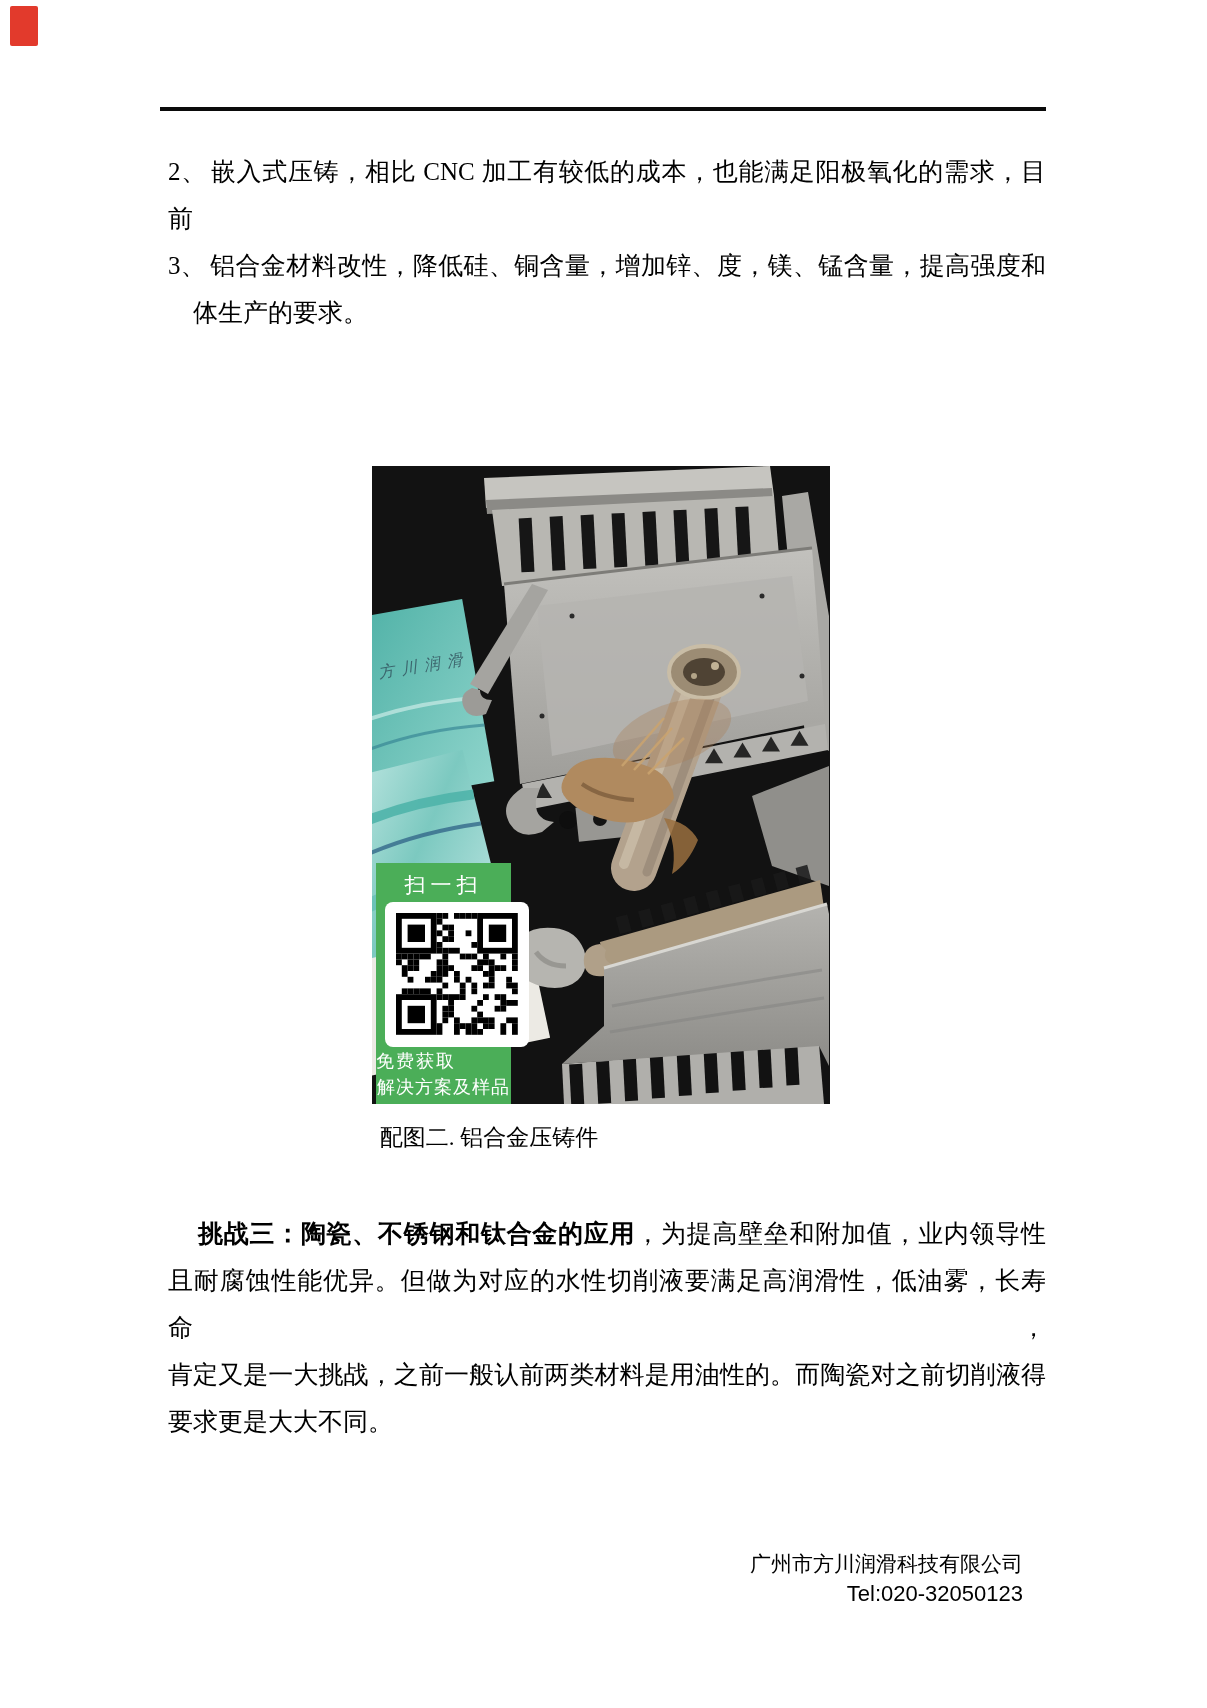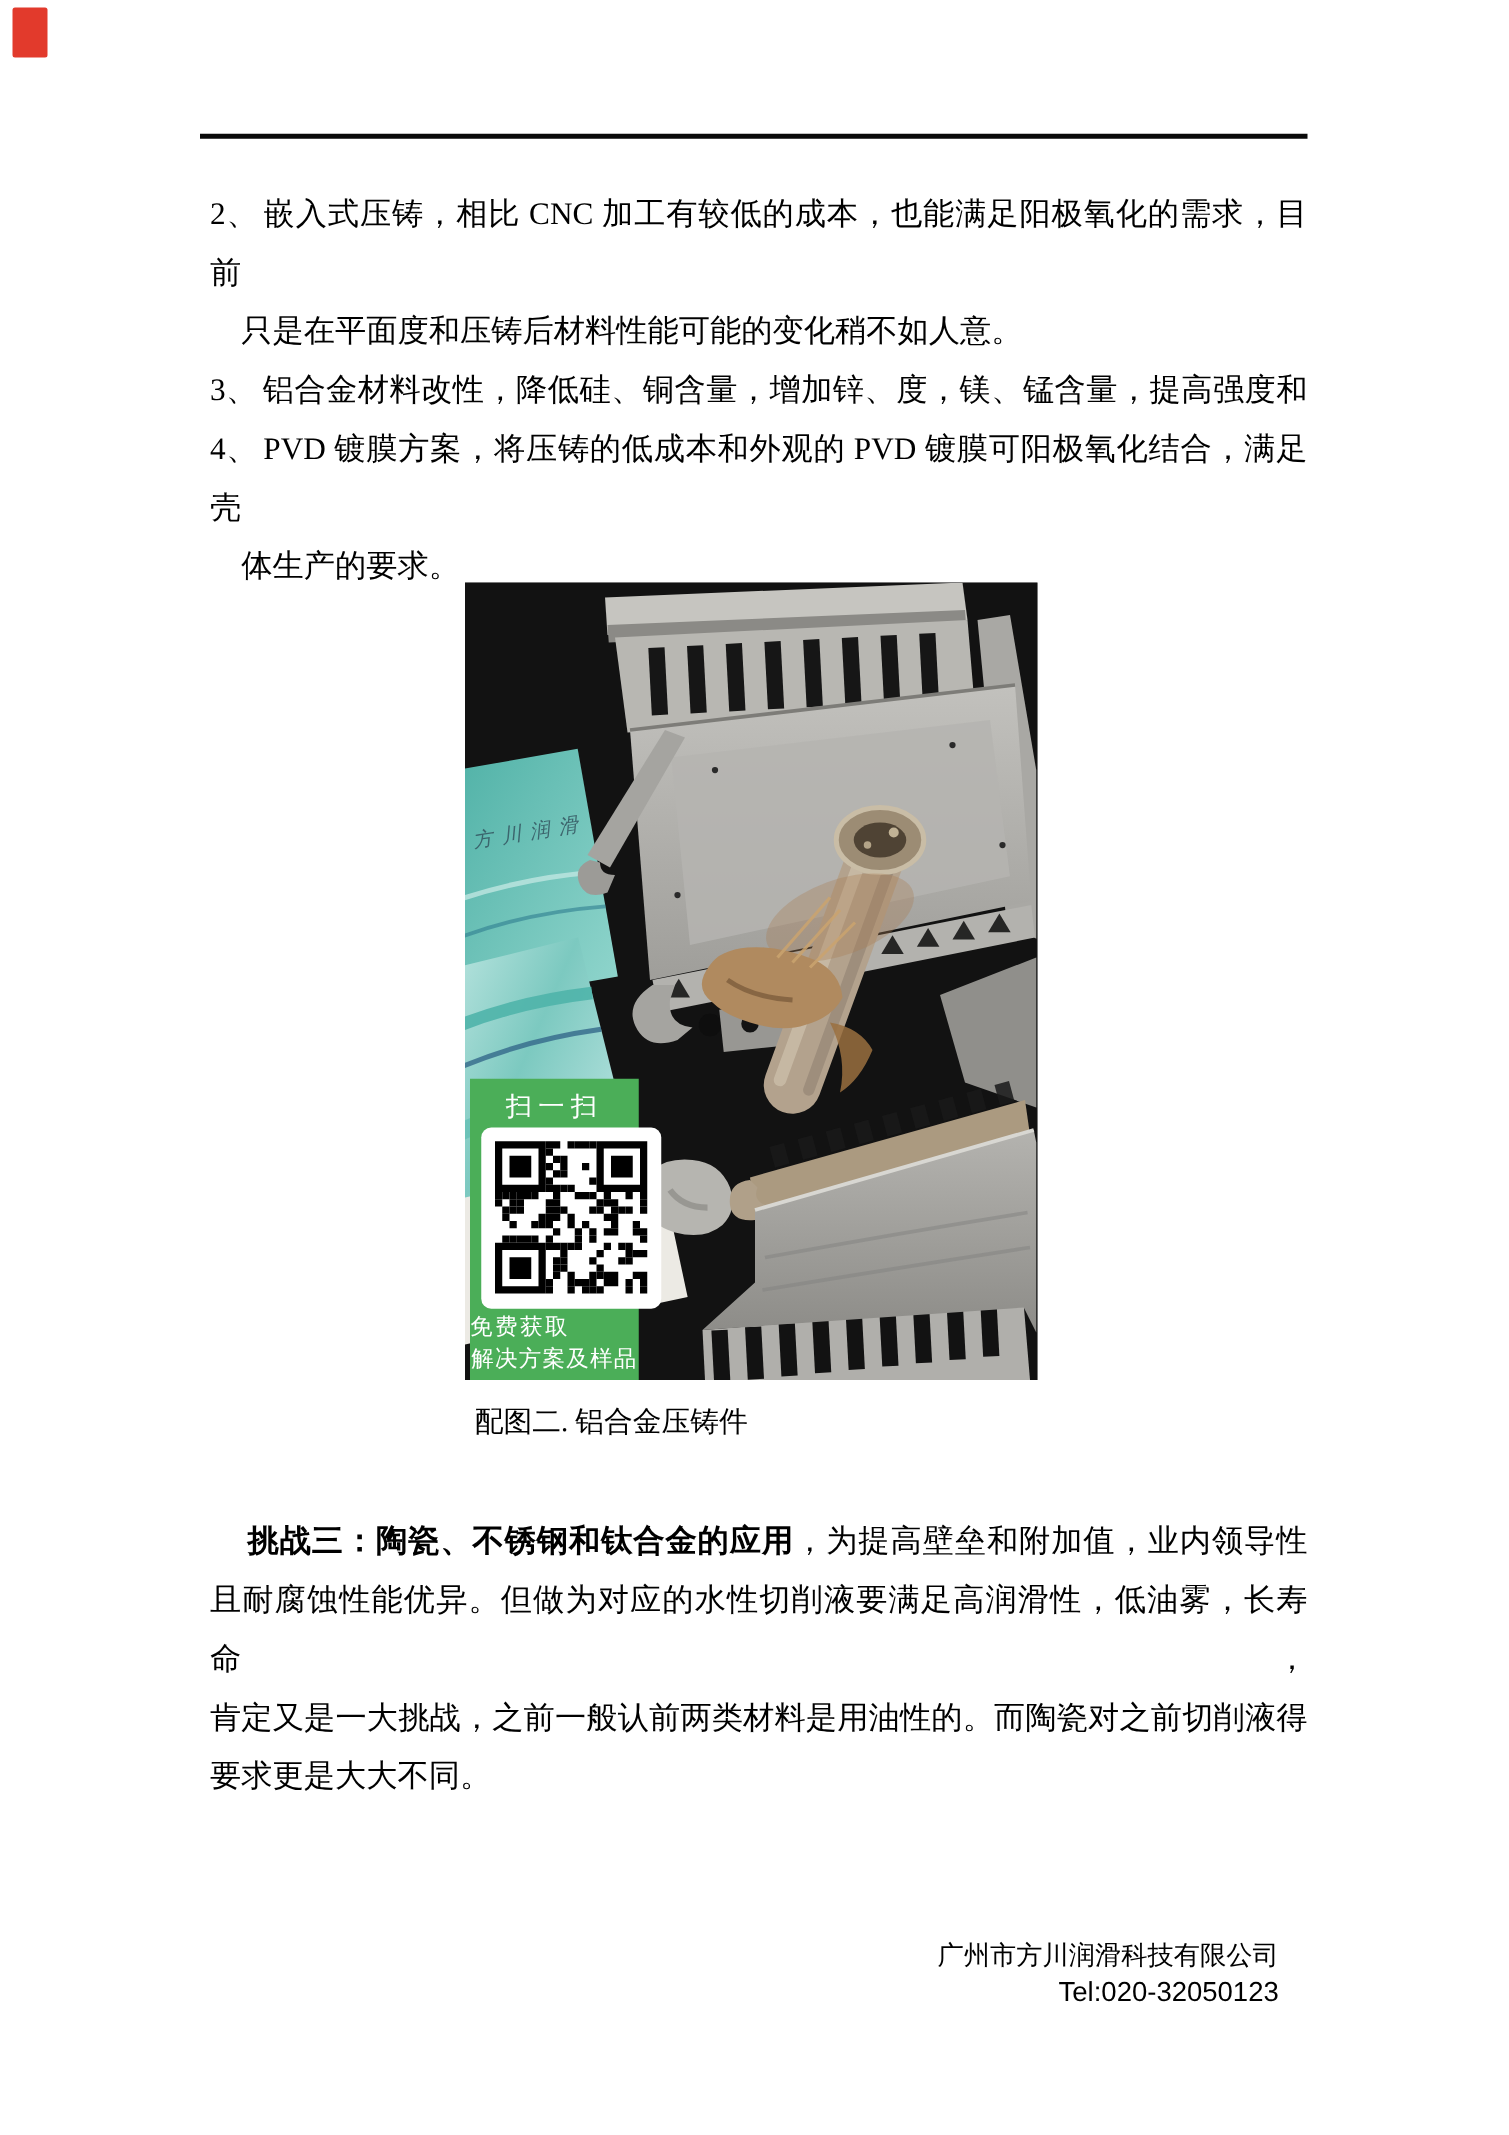--- a/index.html
+++ b/index.html
@@ -47,23 +47,21 @@
 </head>
 <body>
 
 <div id="page">
 
   <div class="red-mark"></div>
   <div class="top-rule"></div>
 
   <div class="doc-list">
     <div class="doc-line full"><span class="num">2、</span><span>嵌入式压铸，相比 CNC 加工有较低的成本，也能满足阳极氧化的需求，目前</span></div>
-    <div class="doc-line cont">只是在平面度和压铸后材料性能可能的变化稍不如人意。</div>
     <div class="doc-line full"><span class="num">3、</span><span>铝合金材料改性，降低硅、铜含量，增加锌、度，镁、锰含量，提高强度和</span></div>
-    <div class="doc-line full"><span class="num">4、</span><span>PVD 镀膜方案，将压铸的低成本和外观的 PVD 镀膜可阳极氧化结合，满足壳</span></div>
     <div class="doc-line cont">体生产的要求。</div>
   </div>
 
   <div class="photo">
     <svg id="photo-svg" width="458" height="638" viewBox="0 0 458 638">
       <defs>
         <linearGradient id="mg1" x1="0" y1="0" x2="0" y2="1">
           <stop offset="0" stop-color="#c2c1bd"></stop>
             <stop offset="1" stop-color="#9f9e9a"></stop>
         </linearGradient>

